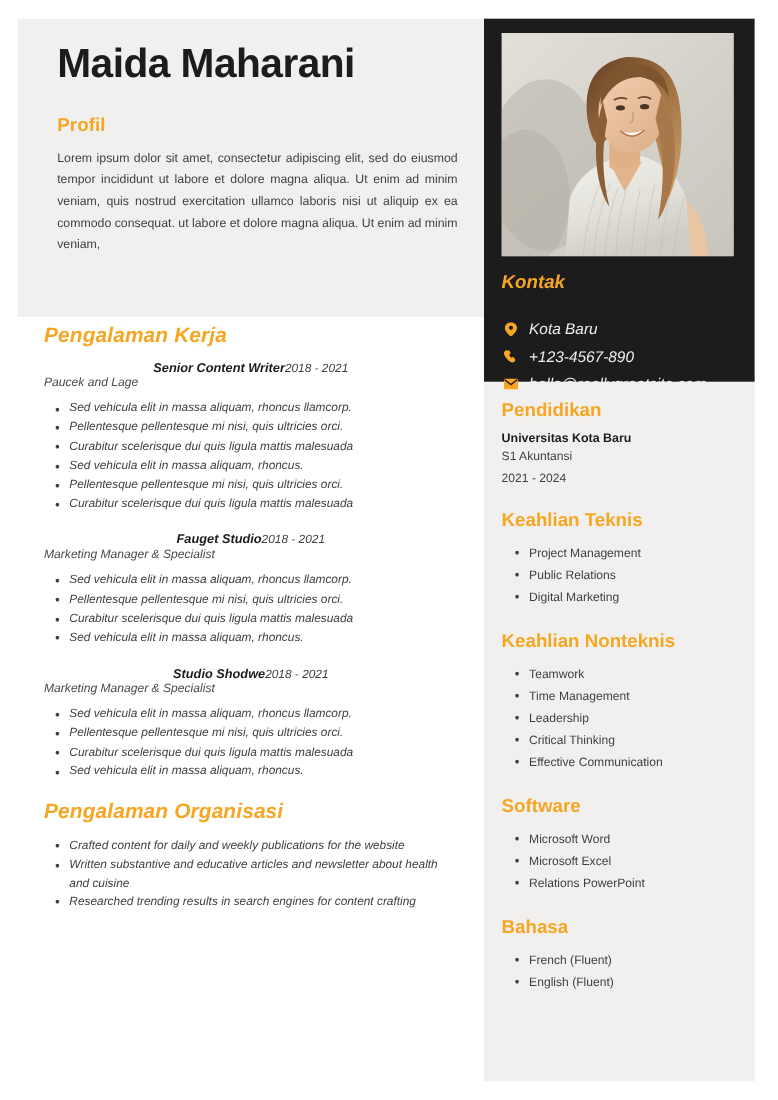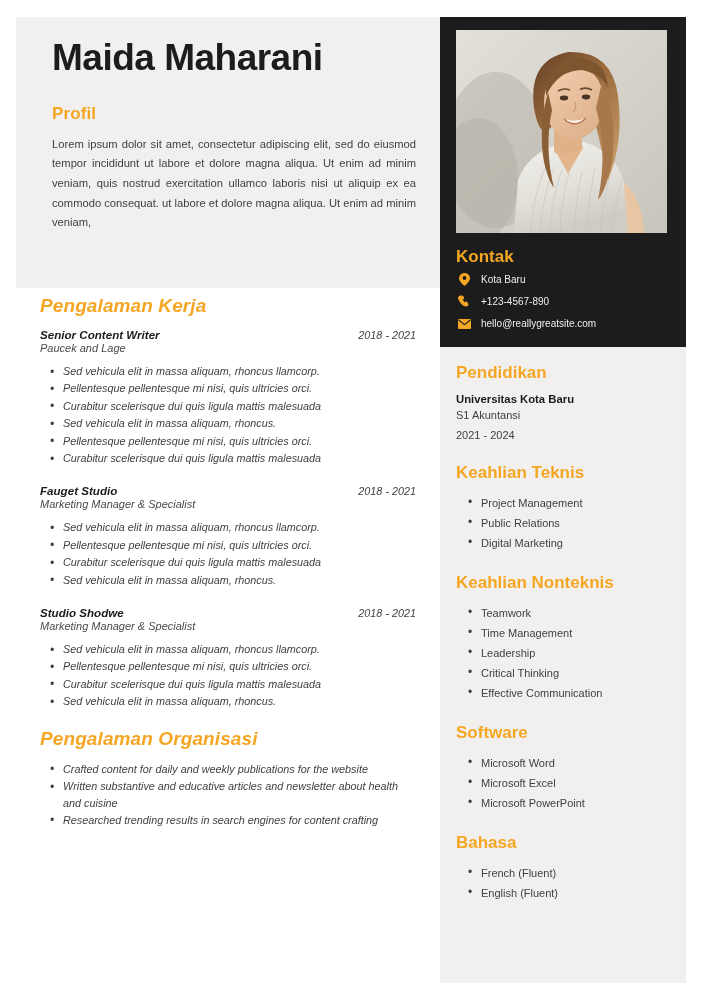--- a/index.html
+++ b/index.html
@@ -67,21 +67,21 @@
     margin-top: 7px;
     font-style: italic;
   }
 
   .job {
     margin-bottom: 6px;
   }
 
   .job-head {
     display: flex;
-    justify-content: space-between;
+    justify-content: center;
     align-items: baseline;
   }
 
   .job-title {
     font-size: 11.6px;
     font-weight: 700;
     color: #1c1c1c;
   }
 
   .job-date {
@@ -144,43 +144,45 @@
     background: #cfcdc8;
   }
 
   #photo-frame svg { display: block; }
 
   .kontak-head {
     font-size: 17px;
     font-weight: 700;
     color: #f5a623;
     margin-top: 14px;
-    margin-bottom: 6px;
+    margin-bottom: 24px;
+    font-style: italic;
   }
 
   .contact-row {
     display: flex;
     align-items: center;
     gap: 10px;
     margin-bottom: 9px;
     padding-left: 2px;
   }
 
   .contact-row .ic {
     width: 13px;
     height: 13px;
     flex: 0 0 13px;
     display: flex;
     align-items: center;
     justify-content: center;
   }
 
   .contact-row .txt {
-    font-size: 10px;
+    font-size: 14px;
     color: #efefef;
+    font-style: italic;
   }
 
   #right-body {
     padding: 16px 16px 0 16px;
   }
 
   .side-head {
     font-size: 17px;
     font-weight: 700;
     color: #f5a623;
@@ -435,21 +437,21 @@
         <li>Time Management</li>
         <li>Leadership</li>
         <li>Critical Thinking</li>
         <li>Effective Communication</li>
       </ul>
 
       <div class="side-head">Software</div>
       <ul class="side-bullets">
         <li>Microsoft Word</li>
         <li>Microsoft Excel</li>
-        <li>Microsoft PowerPoint</li>
+        <li>Relations PowerPoint</li>
       </ul>
 
       <div class="side-head">Bahasa</div>
       <ul class="side-bullets">
         <li>French (Fluent)</li>
         <li>English (Fluent)</li>
       </ul>
 
     </div>
   </div>

